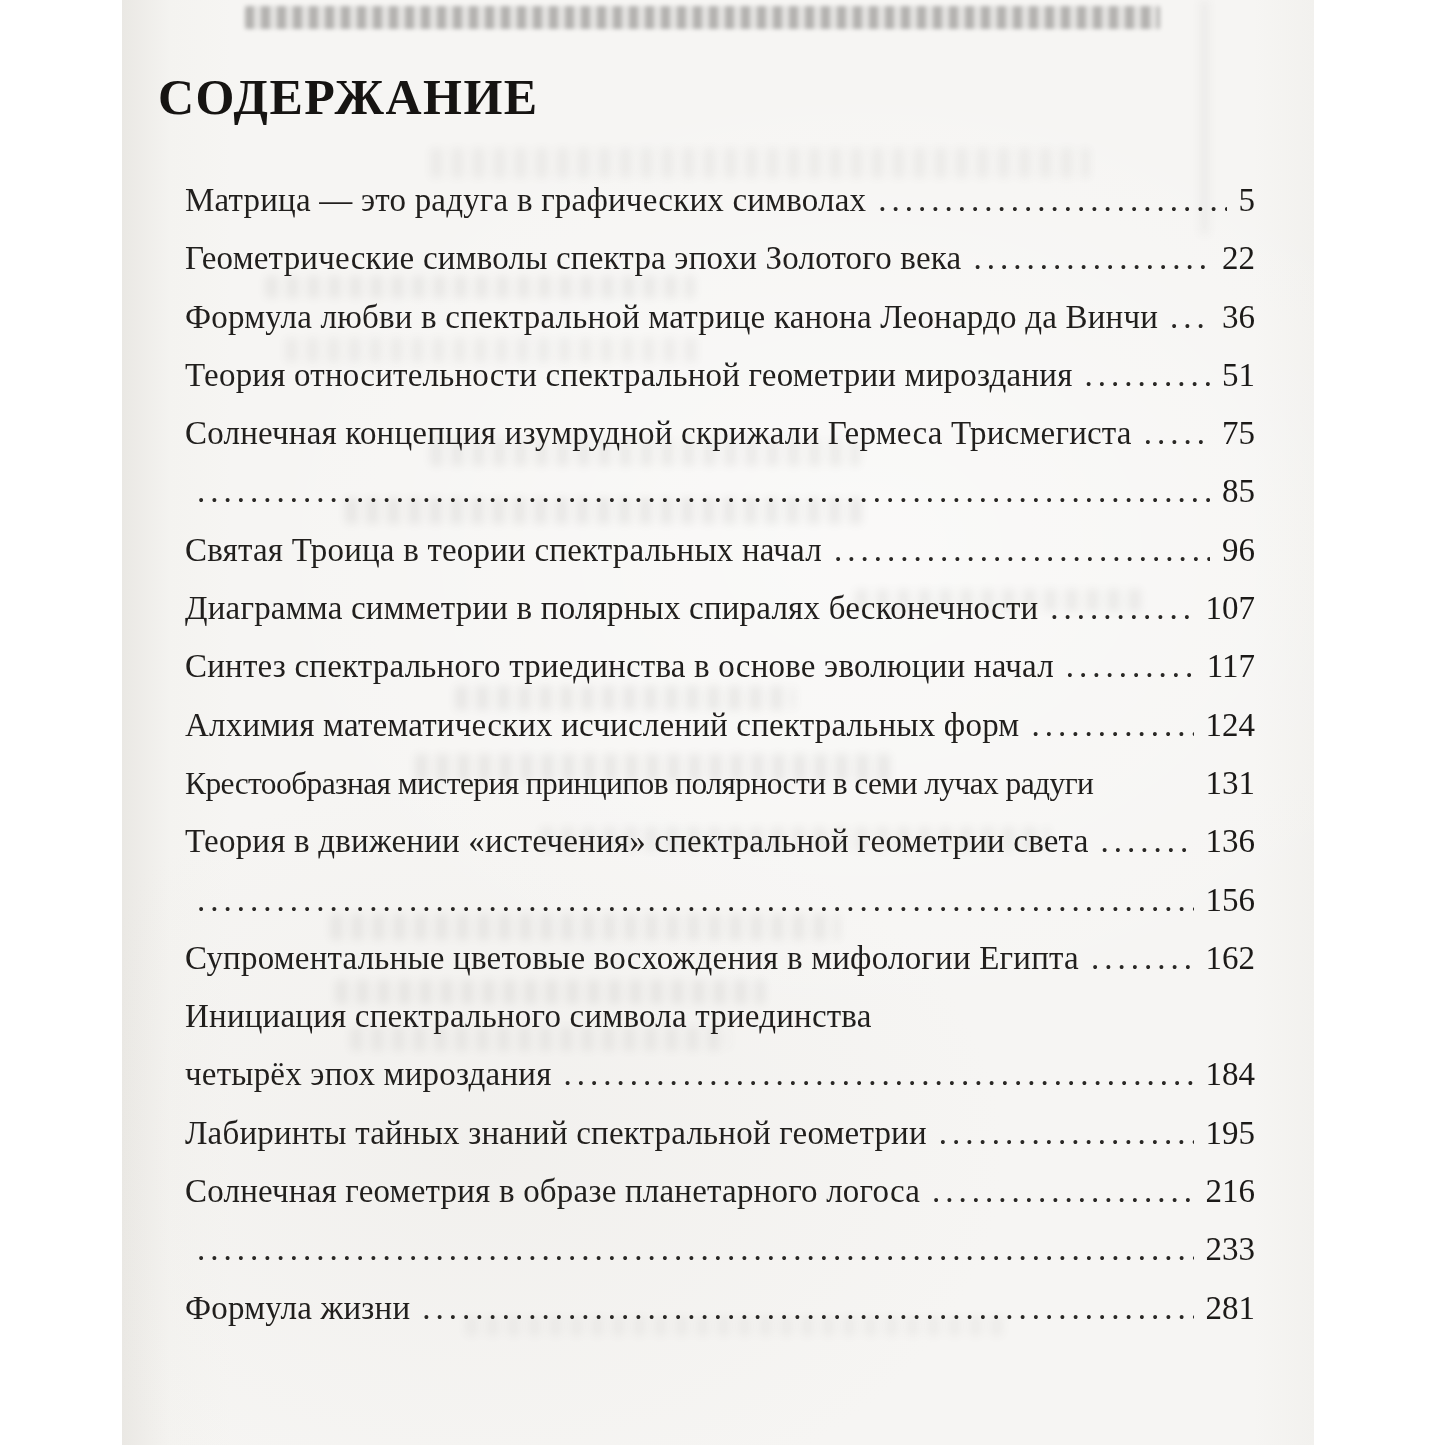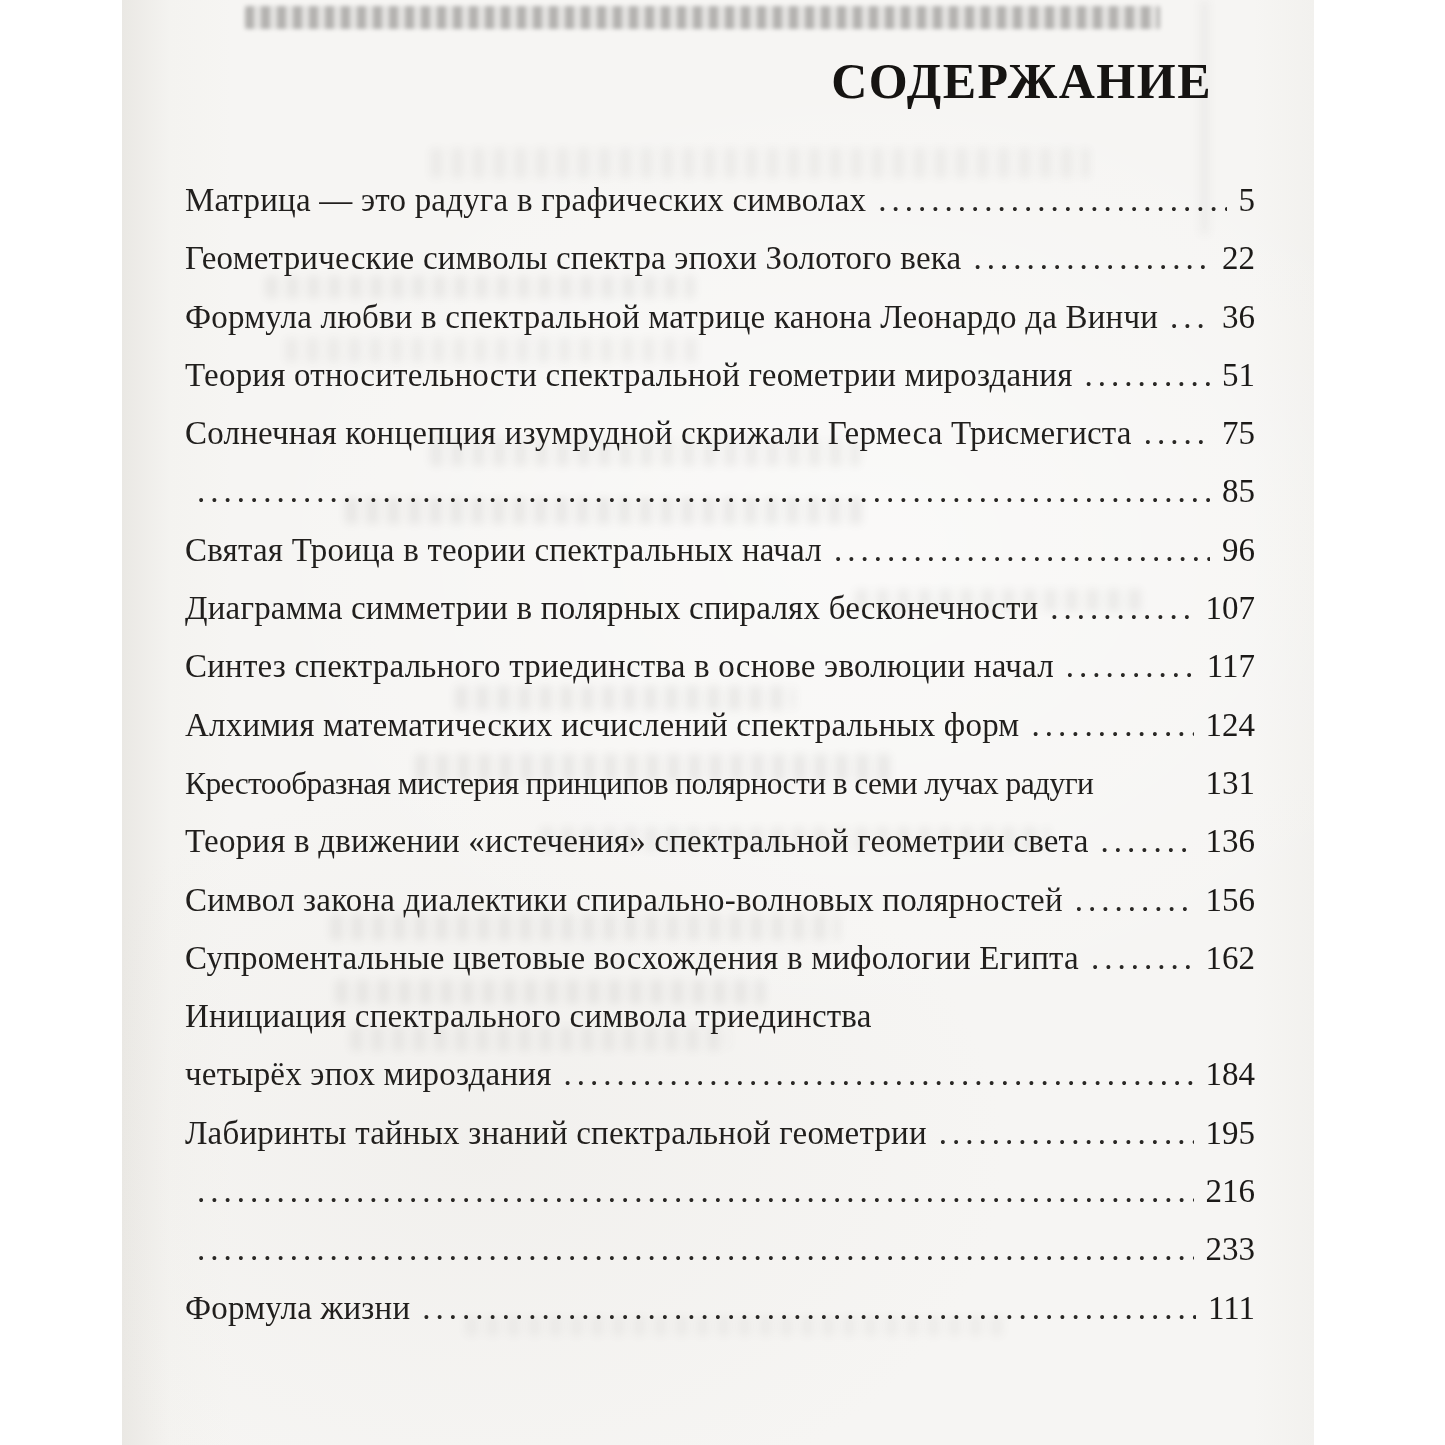--- a/index.html
+++ b/index.html
@@ -61,23 +61,23 @@
     filter: blur(5px);
     opacity: 0.06;
   }
 
   
   .title {
     position: absolute;
     left: 185px;
     top: 52px;
     width: 1070px;
-    margin: 0;
+    margin: 16px;
     transform: translateX(-43px);
-    text-align: right;
+    text-align: left;
     font-size: 50px;
     font-weight: bold;
     letter-spacing: 1.5px;
     color: #161412;
   }
 
   
   .toc {
     position: absolute;
     left: 185px;
@@ -196,21 +196,20 @@
     <span class="t">Крестообразная мистерия принципов полярности в семи лучах радуги</span>
 
     <span class="num">131</span>
   </div>
     <div class="toc-row">
     <span class="t">Теория в движении «истечения» спектральной геометрии света</span>
     <span class="dots"></span>
     <span class="num">136</span>
   </div>
     <div class="toc-row">
-    <span class="t">Символ закона диалектики спирально-волновых полярностей</span>
     <span class="dots"></span>
     <span class="num">156</span>
   </div>
     <div class="toc-row">
     <span class="t">Супроментальные цветовые восхождения в мифологии Египта</span>
     <span class="dots"></span>
     <span class="num">162</span>
   </div>
     <div class="toc-row no-dots">
     <span class="t">Инициация спектрального символа триединства</span>
@@ -220,25 +219,26 @@
     <span class="t">четырёх эпох мироздания</span>
     <span class="dots"></span>
     <span class="num">184</span>
   </div>
     <div class="toc-row">
     <span class="t">Лабиринты тайных знаний спектральной геометрии</span>
     <span class="dots"></span>
     <span class="num">195</span>
   </div>
     <div class="toc-row">
+    <span class="t">Солнечная геометрия в образе планетарного логоса</span>
     <span class="dots"></span>
     <span class="num">216</span>
   </div>
     <div class="toc-row">
     <span class="dots"></span>
     <span class="num">233</span>
   </div>
     <div class="toc-row">
     <span class="t">Формула жизни</span>
     <span class="dots"></span>
-    <span class="num">111</span>
+    <span class="num">281</span>
   </div>
   </div>
 
 </body></html>

